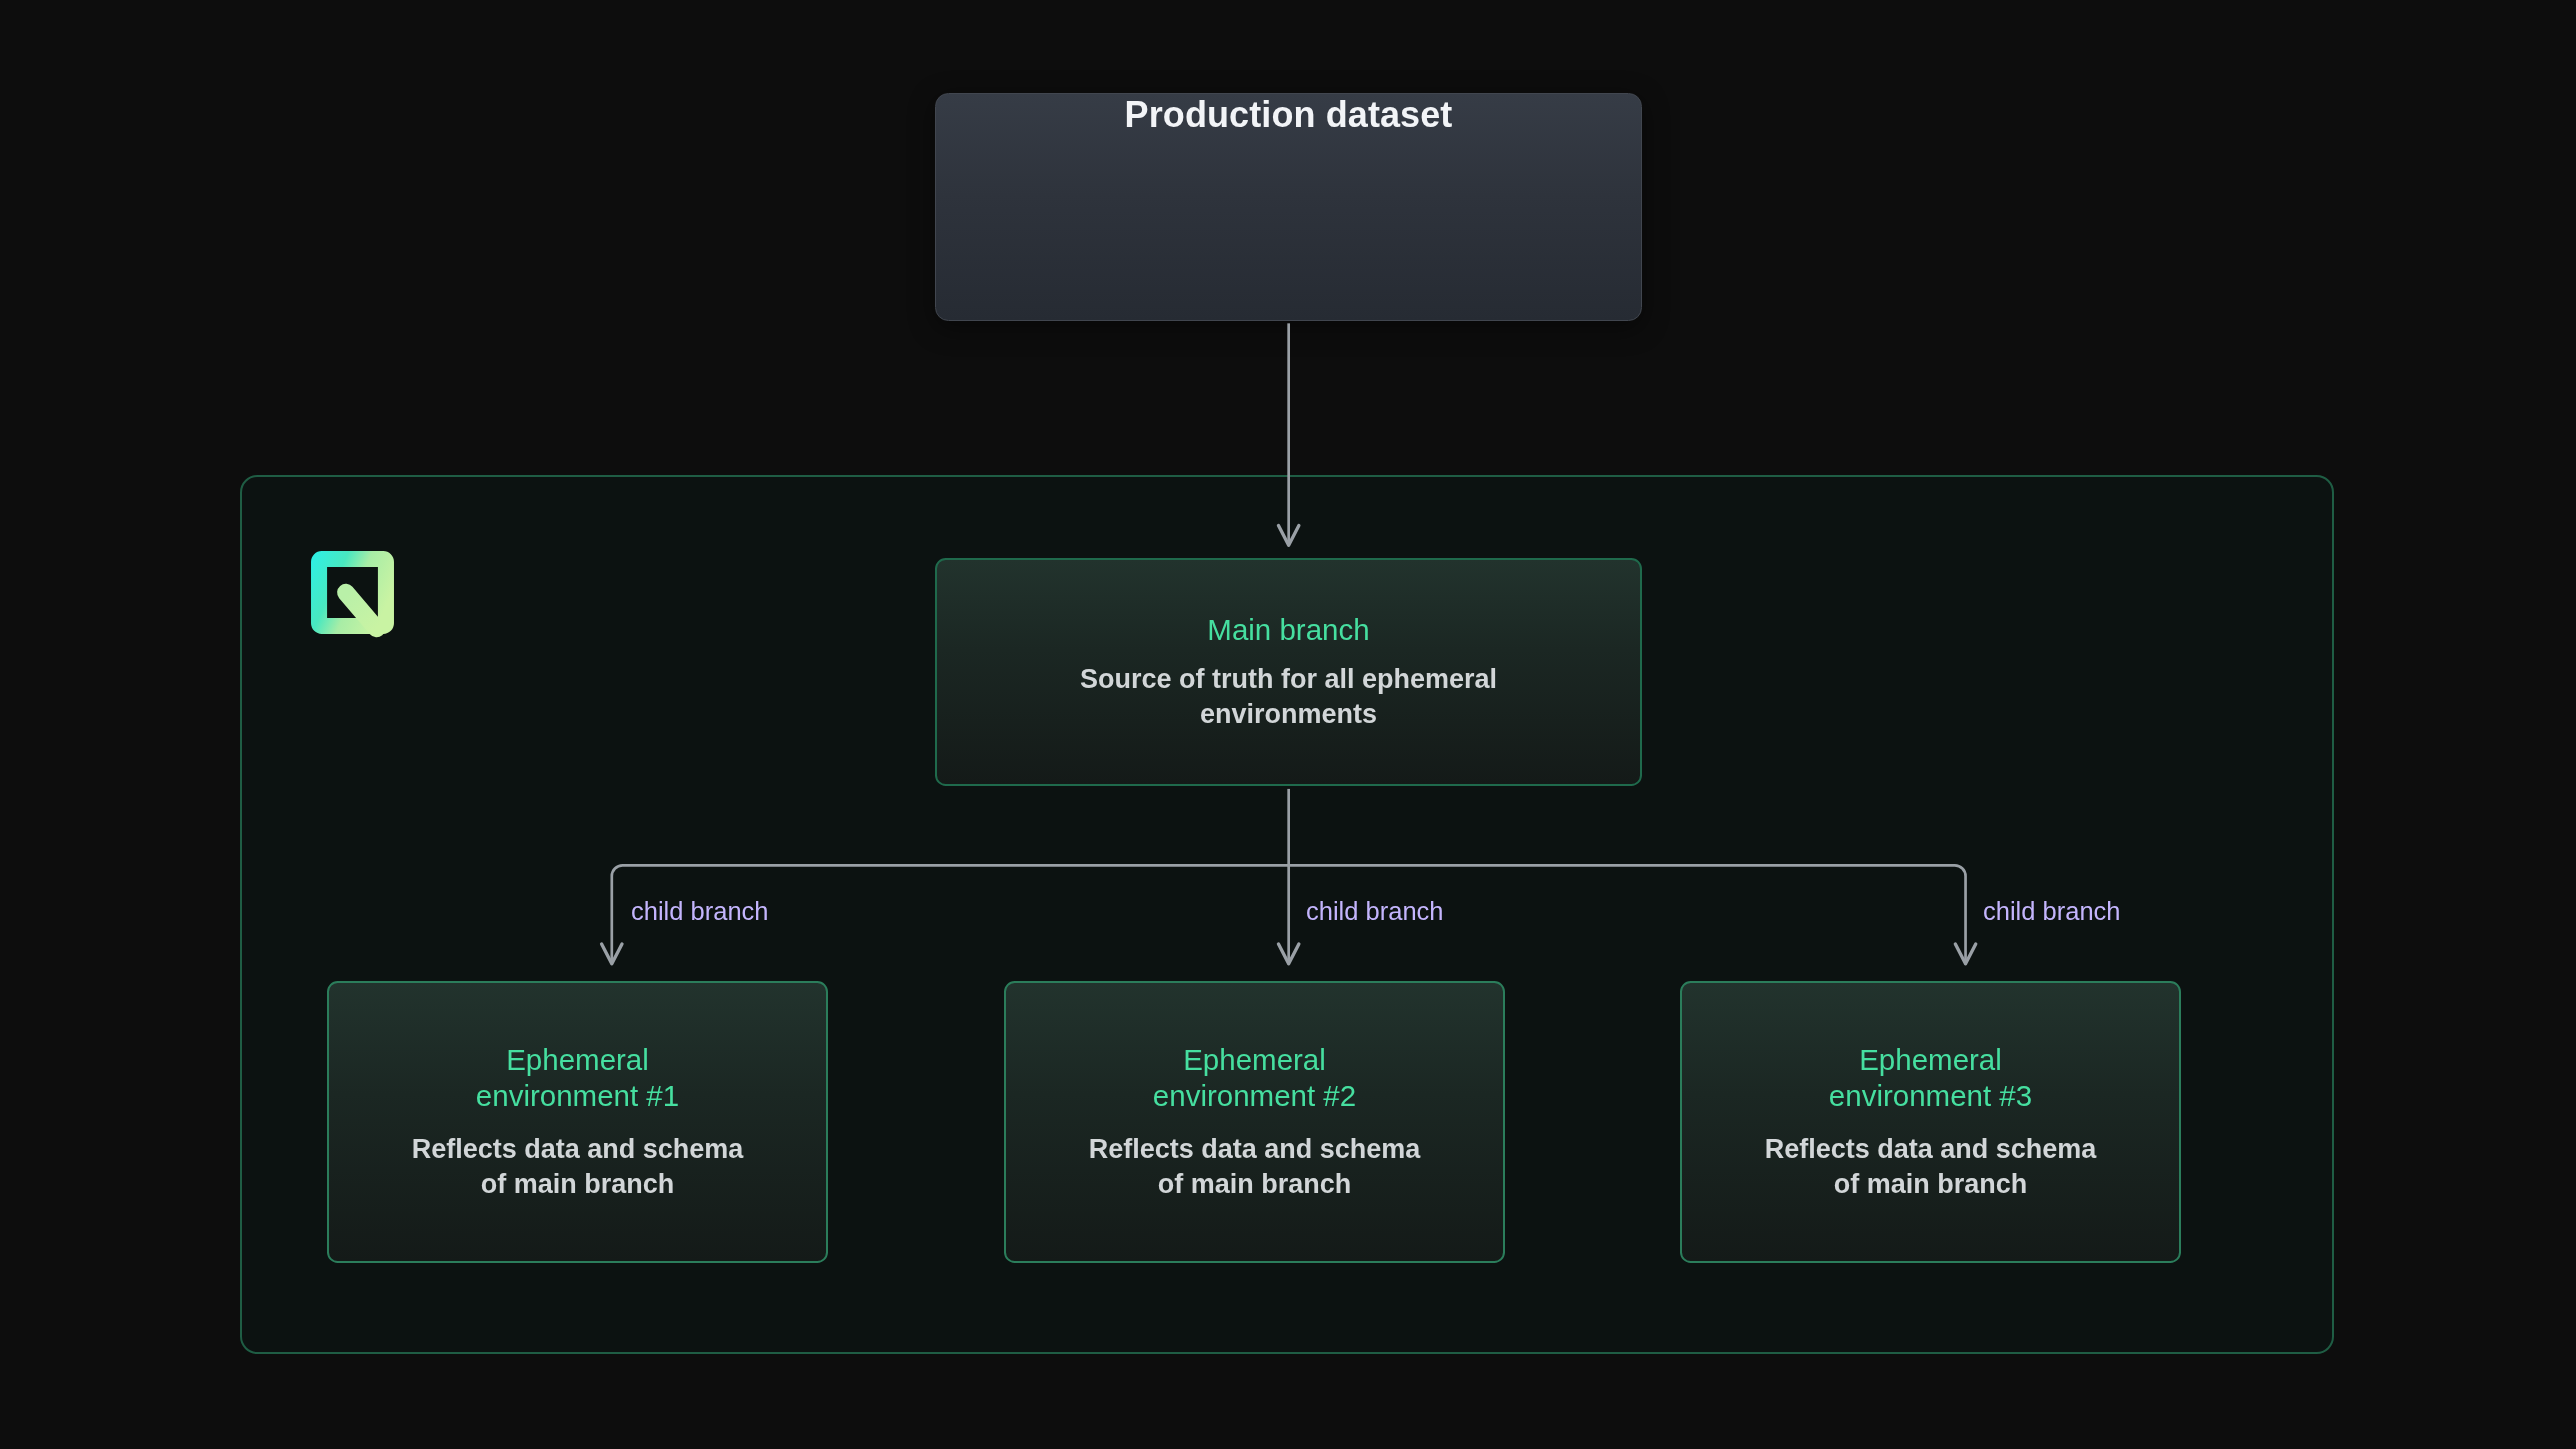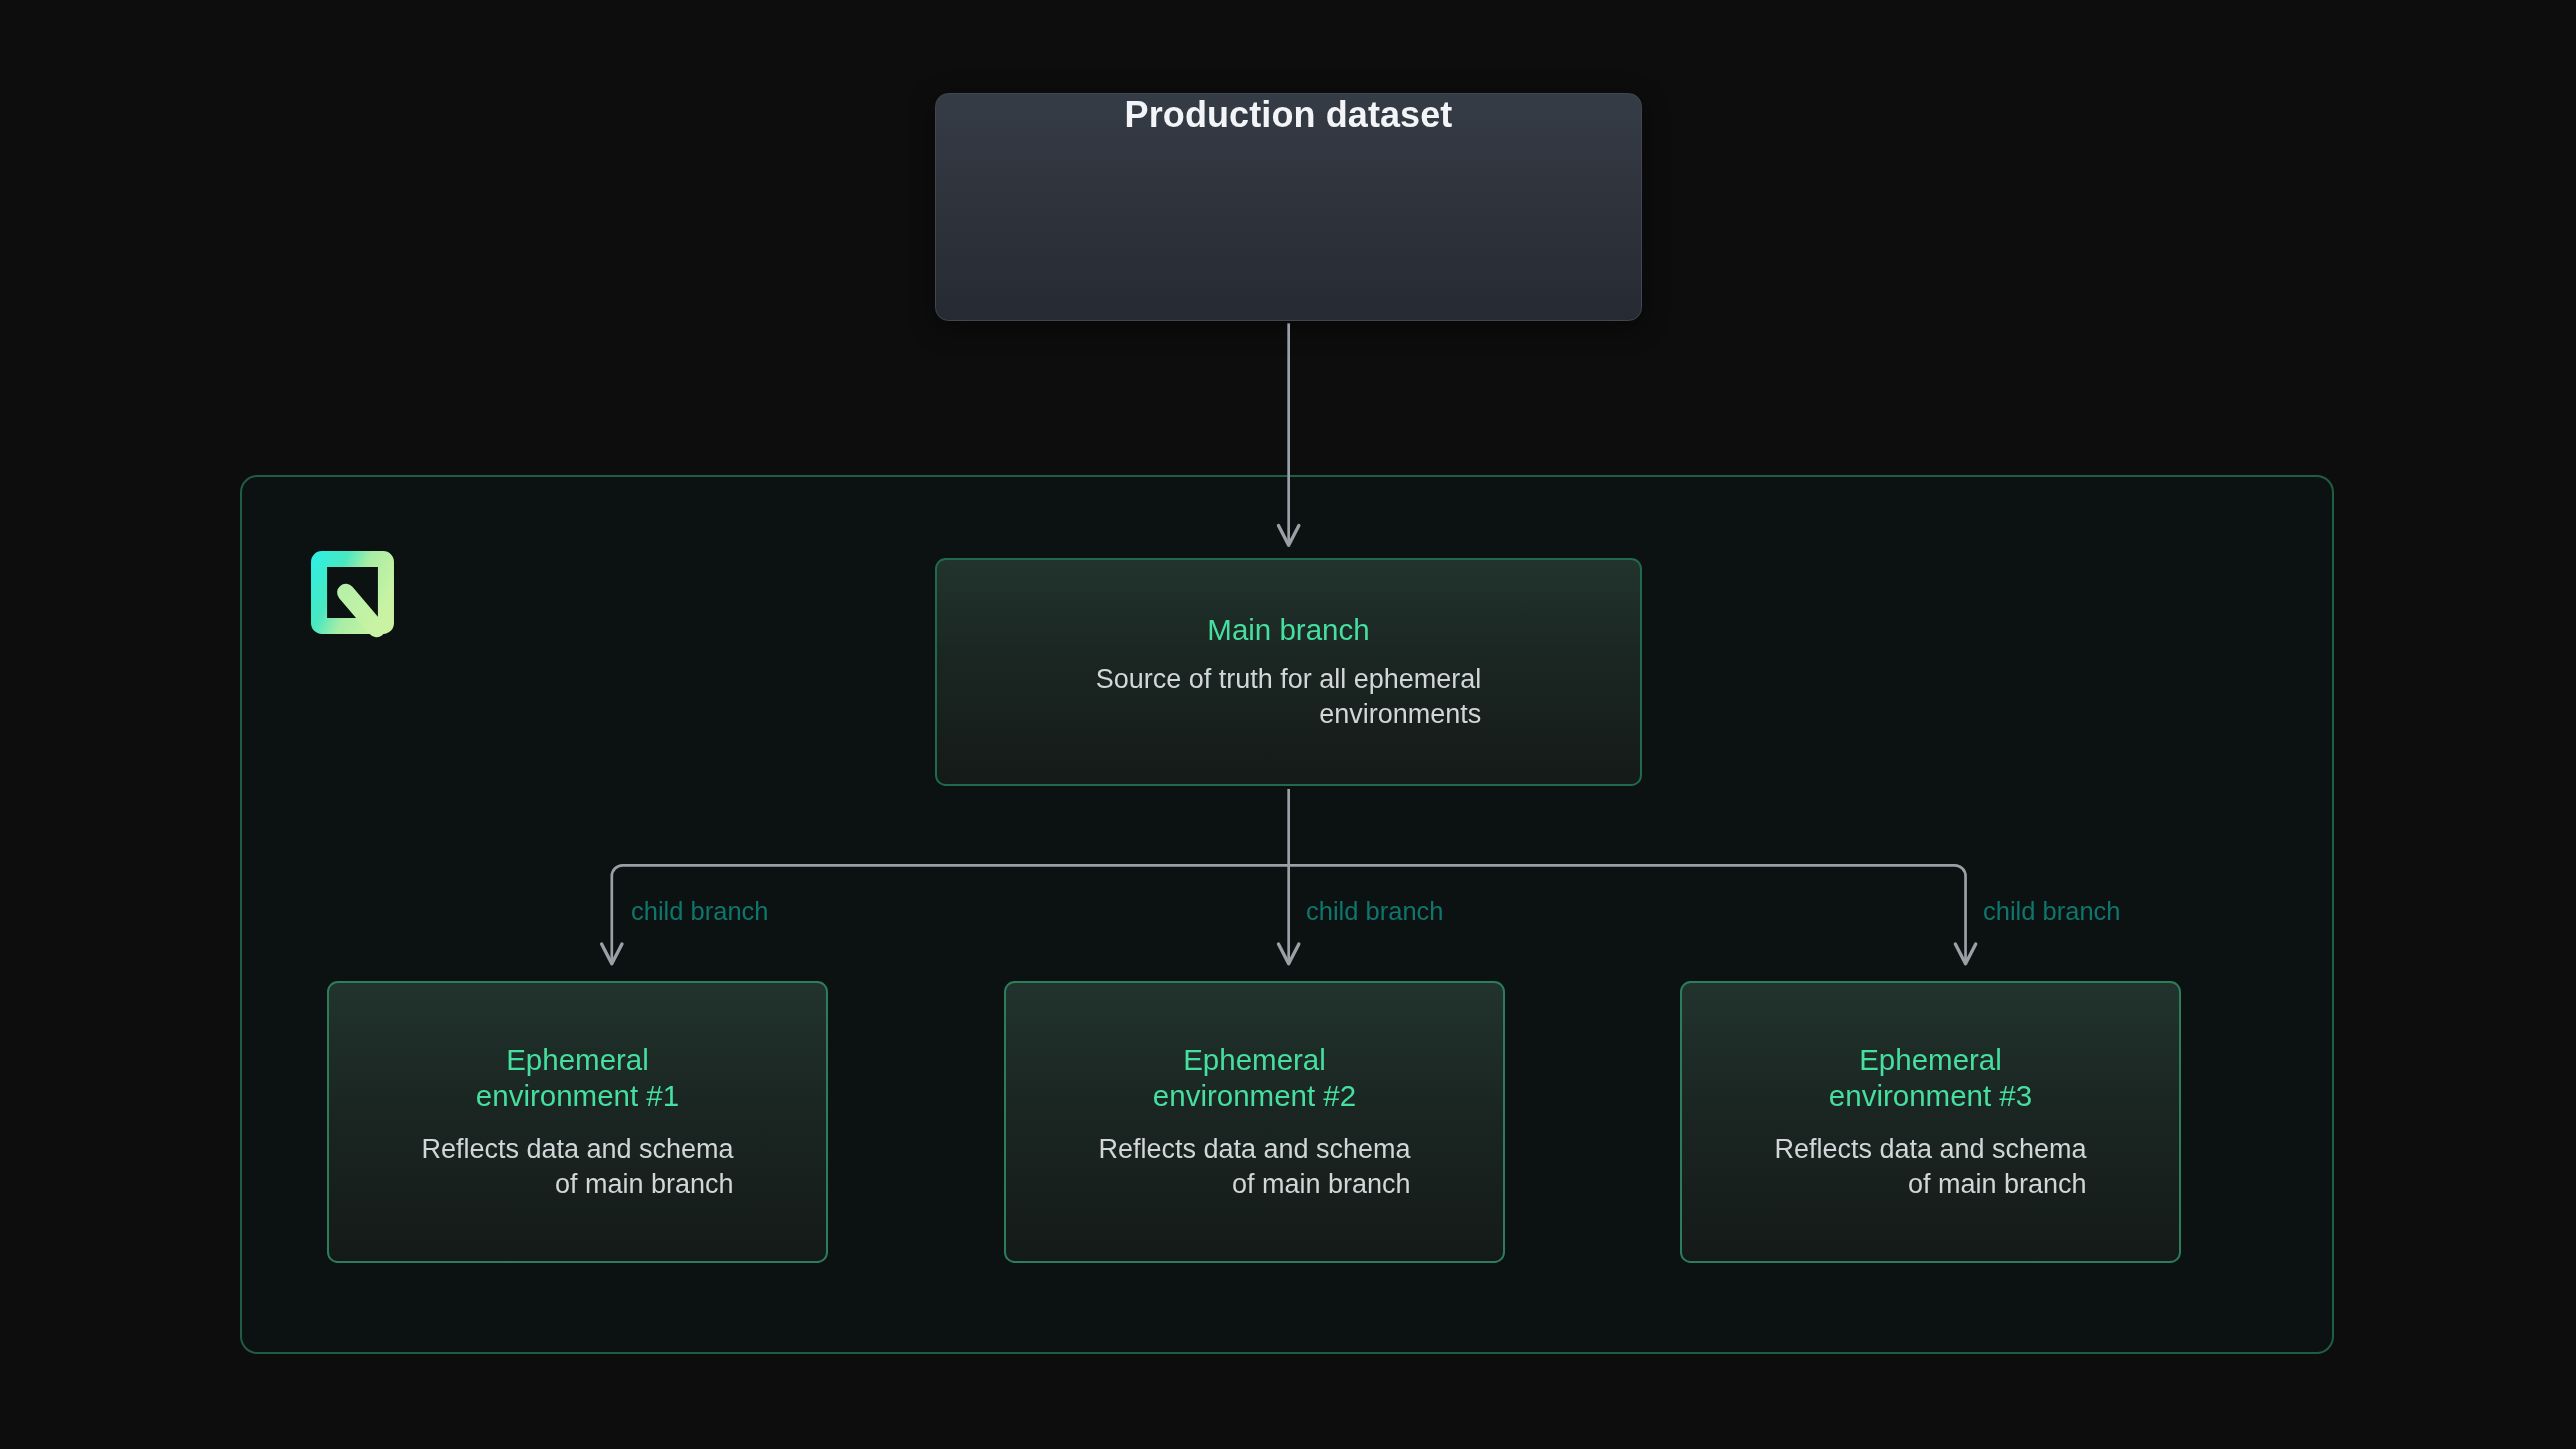--- a/index.html
+++ b/index.html
@@ -107,39 +107,38 @@
     line-height: 1.22;
     margin-bottom: 14.8px;
     white-space: pre-line;
   }
   .branch-card.eph .card-title {
     margin-bottom: 17.4px;
   }
   .card-sub {
     color: #d2d6d8;
     font-size: 27px;
-    font-weight: 400;
+    font-weight: 700;
     line-height: 1.30;
     white-space: pre-line;
-    text-align: right;
   }
 
   
   .connectors {
     position: absolute;
     left: 0; top: 0;
     width: 2576px;
     height: 1449px;
     pointer-events: none;
   }
 
   
   .edge-label {
     position: absolute;
-    color: #0f766e;
+    color: #c4b5fd;
     font-size: 25.5px;
     font-weight: 400;
     white-space: nowrap;
   }
   .edge-label.l1 { left: 631px;  top: 897px; }
   .edge-label.l2 { left: 1306px; top: 897px; }
   .edge-label.l3 { left: 1983px; top: 897px; }
 </style>
 </head>
 <body>

